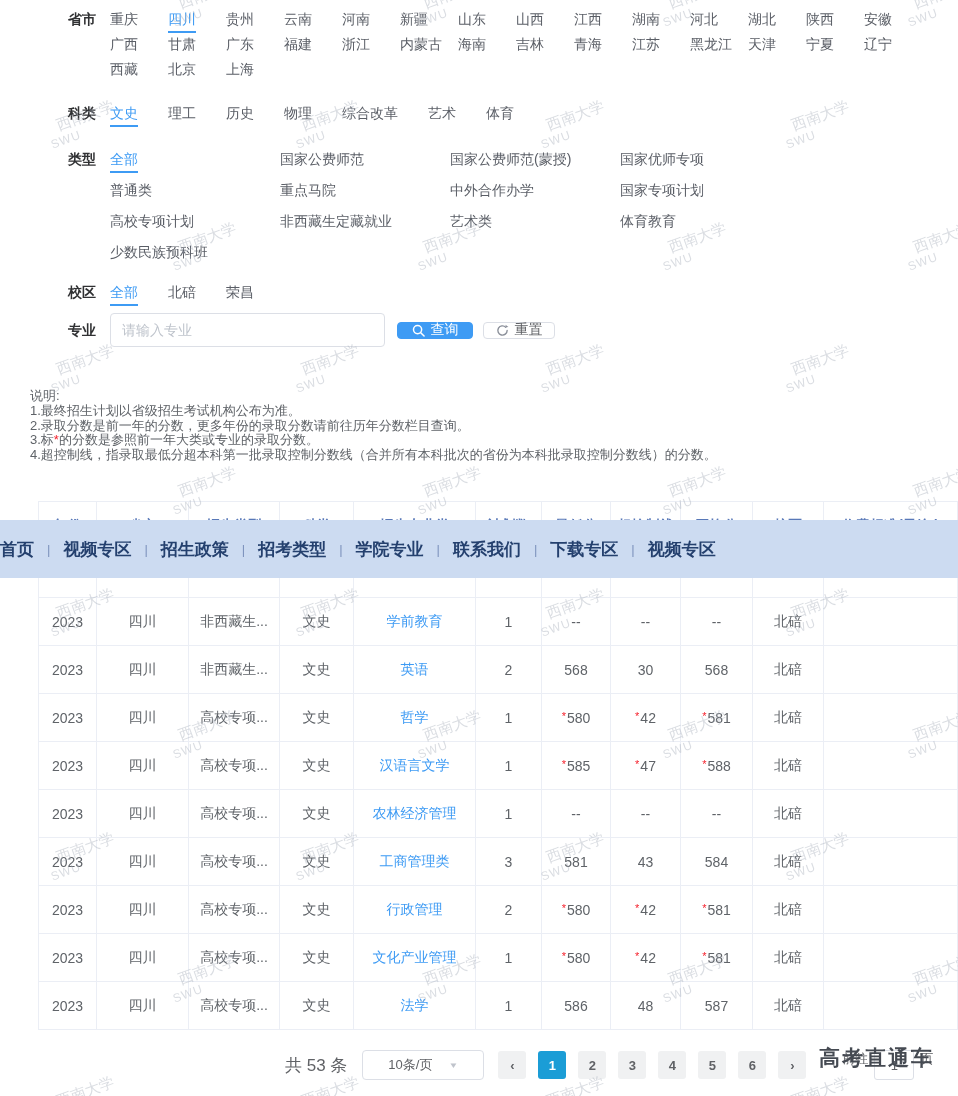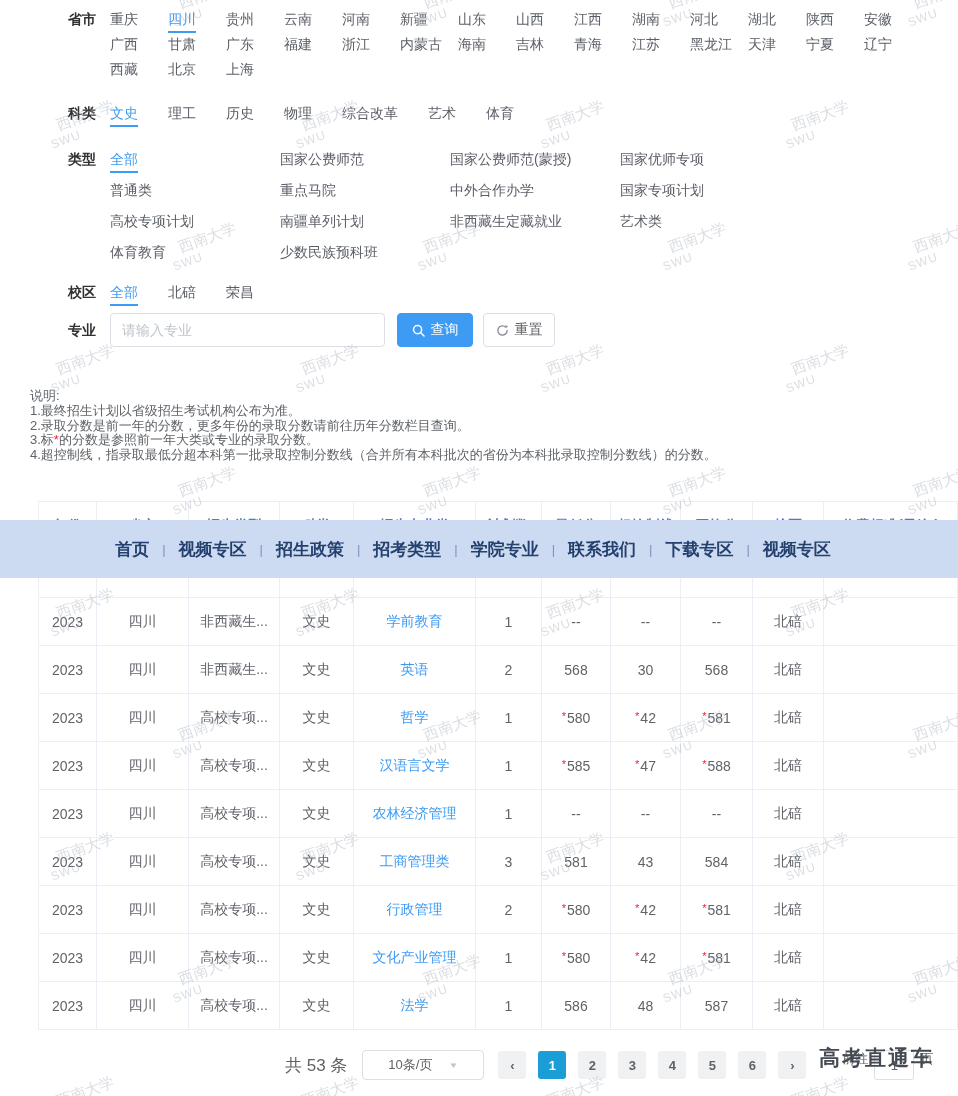--- a/index.html
+++ b/index.html
@@ -13,42 +13,42 @@
   .fitems-grid14{display:grid;grid-template-columns:repeat(14,58px);line-height:22px;}
   .fitems-grid4{display:grid;grid-template-columns:repeat(4,170px);row-gap:6px;line-height:22px;}
   .fitems-flex{display:flex;gap:30px;line-height:22px;}
   .fitem{font-size:14px;color:#5a5e66;cursor:pointer;white-space:nowrap;}
   .fitem .t{display:inline-block;padding-bottom:1px;border-bottom:2px solid transparent;}
   .fitem.sel .t{color:var(--accent);border-bottom-color:var(--accent);}
   
   .minput{width:251px;height:32px;border:1px solid #dcdfe6;border-radius:4px;padding:0 11px;
     font-size:14px;color:#606266;outline:none;}
   .minput::placeholder{color:#bfc4cc;}
-  .btn{display:inline-flex;align-items:center;justify-content:center;gap:6px;height:34px;
+  .btn{display:inline-flex;align-items:center;justify-content:center;gap:6px;height:17px;
     border-radius:4px;font-size:14px;cursor:pointer;box-sizing:border-box;}
   .btn-search{margin-left:12px;width:76px;background:var(--accent);border:1px solid var(--accent);color:#fff;}
   .btn-reset{margin-left:10px;width:72px;background:#fff;border:1px solid #dcdfe6;color:#606266;}
   .btn svg{display:block;}
   
   .notes{position:absolute;top:389px;left:30px;right:10px;font-size:13px;color:#5f6368;line-height:14.8px;}
   .red{color:var(--red);}
   
   .tablewrap{position:absolute;top:501px;left:30px;width:920px;z-index:1;padding-left:8px;}
   table{border-collapse:collapse;table-layout:fixed;width:100%;}
   th,td{border:1px solid #ebeef5;height:48px;text-align:center;vertical-align:middle;
     font-size:14px;color:#5f6368;font-weight:normal;padding:0 2px;overflow:hidden;
     white-space:nowrap;box-sizing:border-box;}
   th{color:#5878b8;font-weight:bold;background:#fff;}
   td .link{color:var(--accent);cursor:pointer;}
   .star{color:var(--red);font-size:11px;vertical-align:3px;margin-right:1px;}
   col.c1{width:58px}col.c2{width:92px}col.c3{width:91px}col.c4{width:74px}col.c5{width:122px}
   col.c6{width:66px}col.c7{width:69px}col.c8{width:70px}col.c9{width:72px}col.c10{width:71px}
   
   .navbar{position:absolute;top:520px;left:0;width:958px;height:58px;background:var(--navbg);
-    display:flex;align-items:center;justify-content:center;padding-right:12px;box-sizing:border-box;z-index:40;}
+    display:flex;align-items:center;justify-content:flex-start;padding-right:12px;box-sizing:border-box;z-index:40;}
   .nav-item{font-size:17px;font-weight:bold;color:var(--navtext);cursor:pointer;white-space:nowrap;}
   .nav-sep{font-size:13px;color:#7d93bd;margin:0 13px;}
   
   .pagination{position:absolute;top:1050px;left:285px;height:30px;display:flex;align-items:center;z-index:5;}
   .pg-total{font-size:17px;color:#606266;margin-right:15px;white-space:nowrap;}
   .pg-size{width:120px;height:28px;border:1px solid #dcdfe6;border-radius:4px;display:flex;
     align-items:center;justify-content:center;gap:16px;font-size:13px;color:#606266;
     margin-right:14px;cursor:pointer;background:#fff;}
   .pg-size .chev{font-size:10px;color:#c0c4cc;transform:scaleY(.8);}
   .pg-btn{min-width:28px;height:28px;border-radius:3px;background:#f0f1f2;color:#606266;
@@ -124,21 +124,20 @@
   <div class="fitems-grid4" id="type-items">
       <span class="fitem sel"><span class="t">全部</span></span>
       <span class="fitem"><span class="t">国家公费师范</span></span>
       <span class="fitem"><span class="t">国家公费师范(蒙授)</span></span>
       <span class="fitem"><span class="t">国家优师专项</span></span>
       <span class="fitem"><span class="t">普通类</span></span>
       <span class="fitem"><span class="t">重点马院</span></span>
       <span class="fitem"><span class="t">中外合作办学</span></span>
       <span class="fitem"><span class="t">国家专项计划</span></span>
       <span class="fitem"><span class="t">高校专项计划</span></span>
-      <span class="fitem"><span class="t">南疆单列计划</span></span>
       <span class="fitem"><span class="t">非西藏生定藏就业</span></span>
       <span class="fitem"><span class="t">艺术类</span></span>
       <span class="fitem"><span class="t">体育教育</span></span>
       <span class="fitem"><span class="t">少数民族预科班</span></span>
     </div>
 </div>
 
 <div class="frow" style="top:281px">
   <div class="flabel">校区</div>
   <div class="fitems-flex" id="campus-items">

